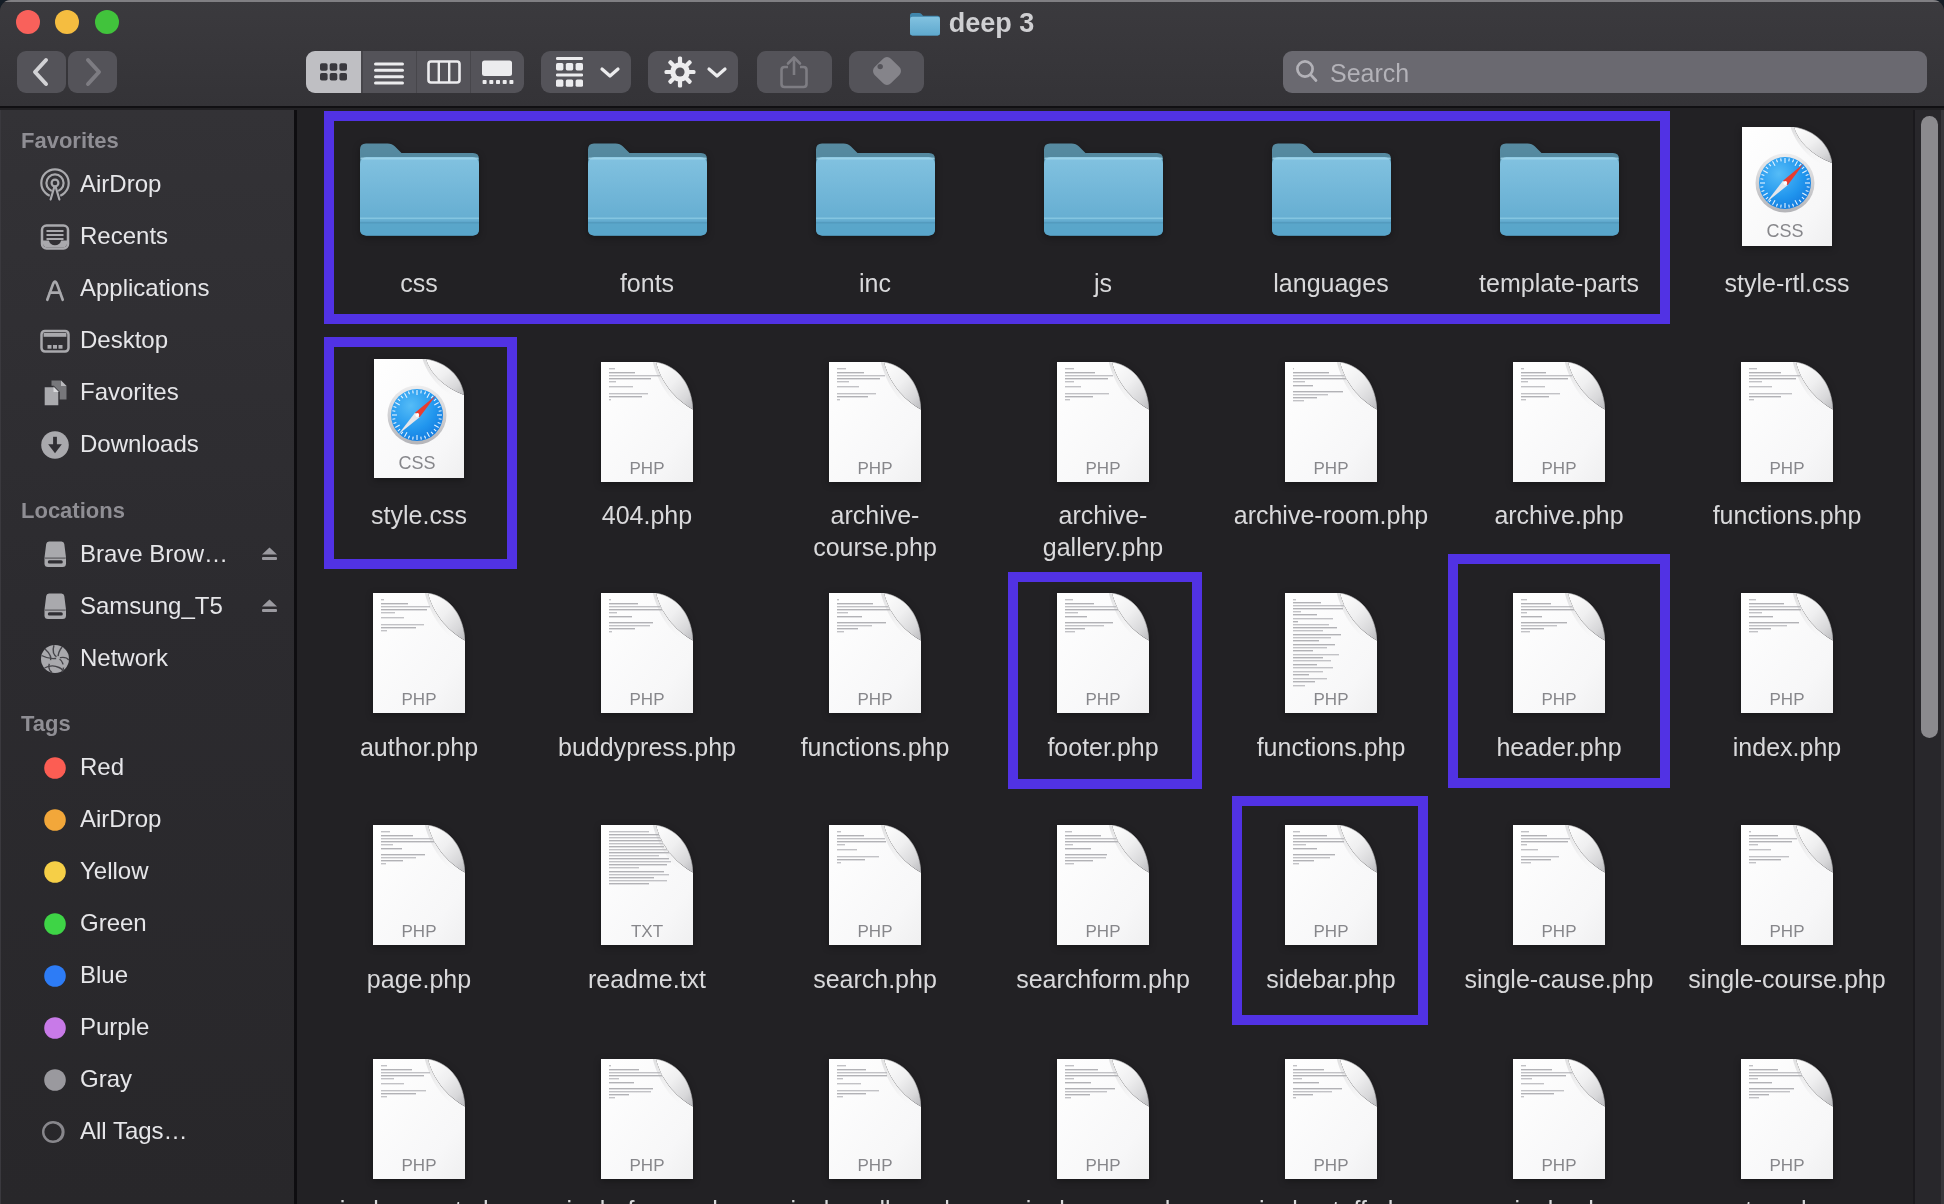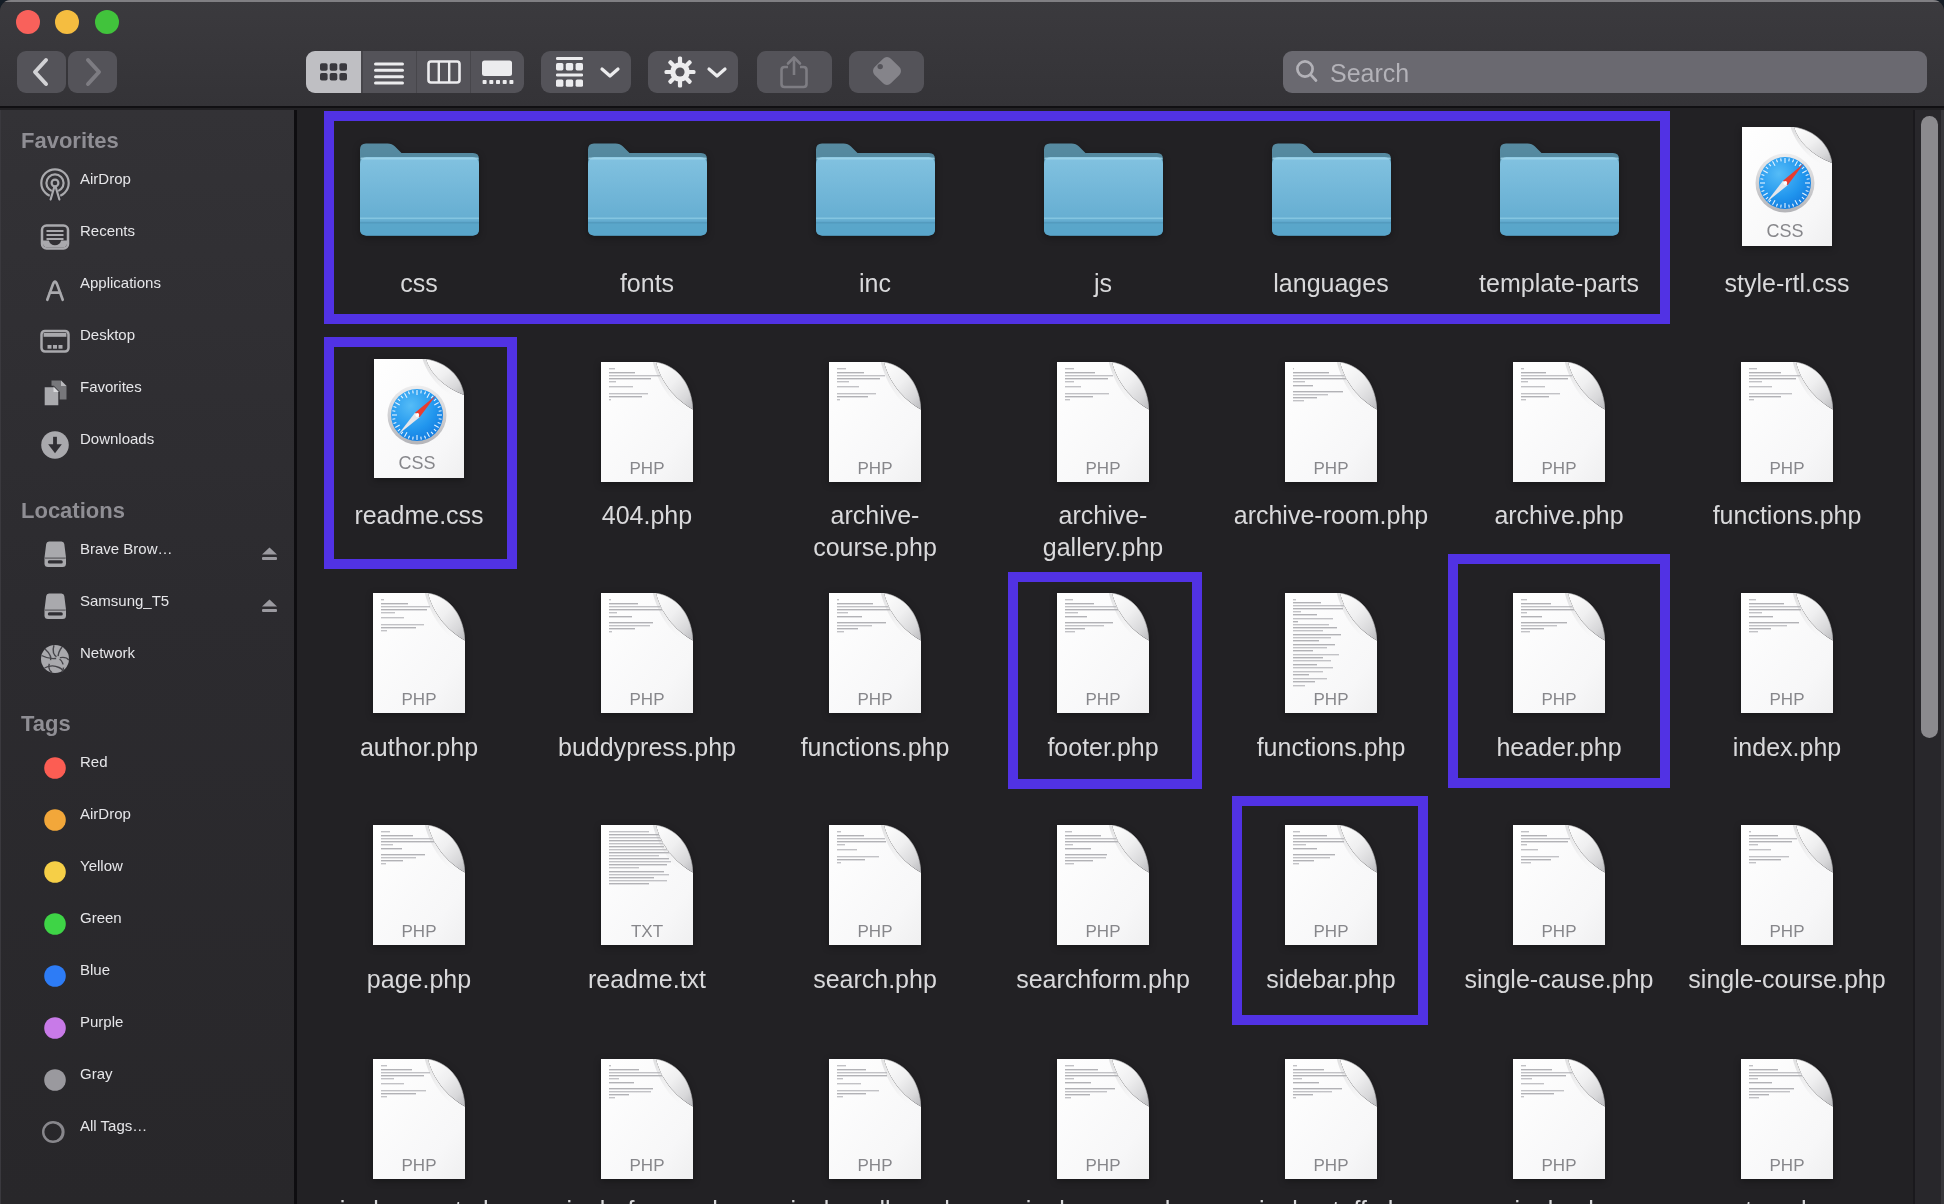--- a/index.html
+++ b/index.html
@@ -8,21 +8,21 @@
 #hdr:before{content:"";position:absolute;left:0;top:0;width:100%;height:1.5px;background:#88878b;opacity:.9}
 .tl{position:absolute;width:24px;height:24px;border-radius:50%;top:10px}
 #ttl{position:absolute;top:7px;left:0;width:1944px;height:32px;text-align:center;color:#cfcfd2;font-size:27px;font-weight:600;line-height:32px;will-change:transform}
 .btn{position:absolute;top:51px;height:42px;background:#545359;border-radius:9px}
 .lbl{position:absolute;width:224px;text-align:center;color:#d9d9db;font-size:25px;line-height:32px;white-space:nowrap;will-change:transform}
 .lbl2{white-space:normal}
 .pbox{position:absolute;border:10px solid #5132e4}
 #sb{position:absolute;left:0;top:110px;width:294px;height:1094px;background:linear-gradient(#333236,#2c2b2f 45%,#28272a);border-left:1px solid #3a393e}
 #sbdiv{position:absolute;left:294px;top:110px;width:3px;height:1094px;background:#0e0d10}
 .shead{position:absolute;left:21px;color:#8f8e94;font-size:22px;font-weight:600;will-change:transform}
-.srow{position:absolute;left:80px;color:#e6e6e9;font-size:15px;white-space:nowrap;will-change:transform}
+.srow{position:absolute;left:80px;color:#e6e6e9;font-size:24px;white-space:nowrap;will-change:transform}
 .sic{position:absolute;left:38px;width:34px;height:34px}
 #content{position:absolute;left:297px;top:110px;width:1647px;height:1094px;background:#222124}
 .icn{position:absolute;filter:drop-shadow(0 2.5px 3.5px rgba(0,0,0,.33))}
 #sctrack{position:absolute;left:1913px;top:110px;width:31px;height:1094px;background:#28272b;border-left:2px solid #1a191d}
 #scthumb{position:absolute;left:1921px;top:116px;width:17px;height:622px;border-radius:9px;background:#8b8a8e}
 #scedge{position:absolute;left:1941px;top:110px;width:3px;height:1094px;background:#38373b}
 </style></head><body>
 
 <svg width="0" height="0" style="position:absolute">
 <defs>
@@ -61,20 +61,24 @@
         <stop offset="1" stop-color="#b4b4b8"></stop>
 </linearGradient>
 </defs>
 </svg>
 
 <div id="win">
 <div id="hdr"></div>
 <div class="tl" style="left:16px;background:#f9615b"></div>
 <div class="tl" style="left:55px;background:#f5bd40"></div>
 <div class="tl" style="left:95px;background:#41c33c"></div>
+<div id="ttl"><svg width="30" height="24" viewBox="0 0 30 24" style="vertical-align:-4px;margin-right:9px">
+        <path d="M0,21 V3.5 Q0,1 2.5,1 H9 Q10.5,1 11.5,2 L13,3.7 H27.5 Q30,3.7 30,6.2 V21 Q30,23.5 27.5,23.5 H2.5 Q0,23.5 0,21 Z" fill="#3f85ab"></path>
+        <rect x="0" y="4.8" width="30" height="18.7" rx="2.4" fill="url(#gFold)"></rect>
+      </svg>deep 3</div>
 <div class="btn" style="left:17px;width:49px"></div>
 <div class="btn" style="left:68px;width:49px"></div>
 <svg style="position:absolute;left:17px;top:51px" width="49" height="42" viewBox="0 0 49 42">
       <path d="M29,9 L18,21 L29,33" fill="none" stroke="#d2d2d5" stroke-width="4" stroke-linecap="round" stroke-linejoin="round"></path>
     </svg>
 <svg style="position:absolute;left:68px;top:51px" width="49" height="42" viewBox="0 0 49 42">
       <path d="M20,9 L31,21 L20,33" fill="none" stroke="#7d7c82" stroke-width="4" stroke-linecap="round" stroke-linejoin="round"></path>
     </svg>
 <div class="btn" style="left:306px;width:218px;overflow:hidden">
       <div style="position:absolute;left:0;top:0;width:55px;height:42px;background:#bfbfc3"></div>
@@ -429,21 +433,21 @@
       <line x1="57.1" y1="39.1" x2="59.1" y2="36.8" stroke="#e8f4ff" stroke-width="1.1"></line>
       <line x1="59.9" y1="41.9" x2="62.2" y2="39.9" stroke="#e8f4ff" stroke-width="1.1"></line>
       <line x1="60.3" y1="46.0" x2="64.7" y2="43.5" stroke="#e8f4ff" stroke-width="1.1"></line>
       <line x1="63.7" y1="48.5" x2="66.5" y2="47.4" stroke="#e8f4ff" stroke-width="1.1"></line>
       <line x1="64.7" y1="52.2" x2="67.6" y2="51.7" stroke="#e8f4ff" stroke-width="1.1"></line>
       <path d="M61.8,36.5 L45.6,58.2 L41.0,53.8 Z" fill="#e83c30"></path>
       <path d="M24.2,75.5 L41.0,53.8 L45.6,58.2 Z" fill="#e6e6ea"></path>
       <circle cx="43.3" cy="56" r="1.9" fill="#ffffff"></circle>
       <text x="43" y="110" font-size="18" fill="#87878b" text-anchor="middle" font-family="Liberation Sans,sans-serif">CSS</text>
     </svg>
-<div class="lbl" style="left:307px;top:499px">readme.css</div>
+<div class="lbl" style="left:307px;top:499px">style.css</div>
 <svg class="icn" style="left:601px;top:362px" width="92" height="120" viewBox="0 0 92 120">
       <path d="M0,0 L55,0 C59.5,19 73,37 92,47.5 L92,120 L0,120 Z" fill="url(#gBody)"></path>
       <rect x="8" y="6" width="6" height="1.4" fill="#c2c2c6"></rect>
       <rect x="8" y="10" width="26" height="1.4" fill="#b2b2b6"></rect>
       <rect x="8" y="13" width="54" height="1.4" fill="#c2c2c6"></rect>
       <rect x="8" y="16" width="42" height="1.4" fill="#b2b2b6"></rect>
       <rect x="8" y="19" width="7" height="1.4" fill="#c2c2c6"></rect>
       <rect x="8" y="24" width="24" height="1.4" fill="#c2c2c6"></rect>
       <rect x="8" y="31" width="39" height="1.4" fill="#c2c2c6"></rect>
       <rect x="8" y="34" width="33" height="1.4" fill="#b2b2b6"></rect>

